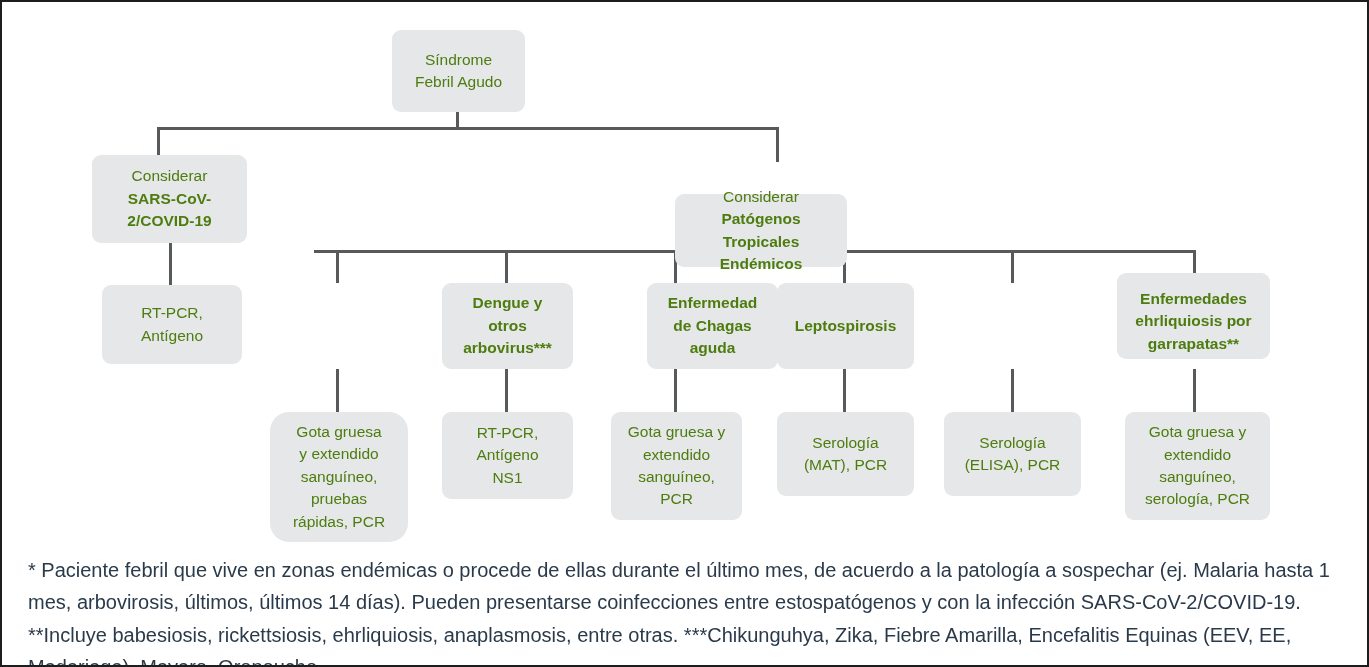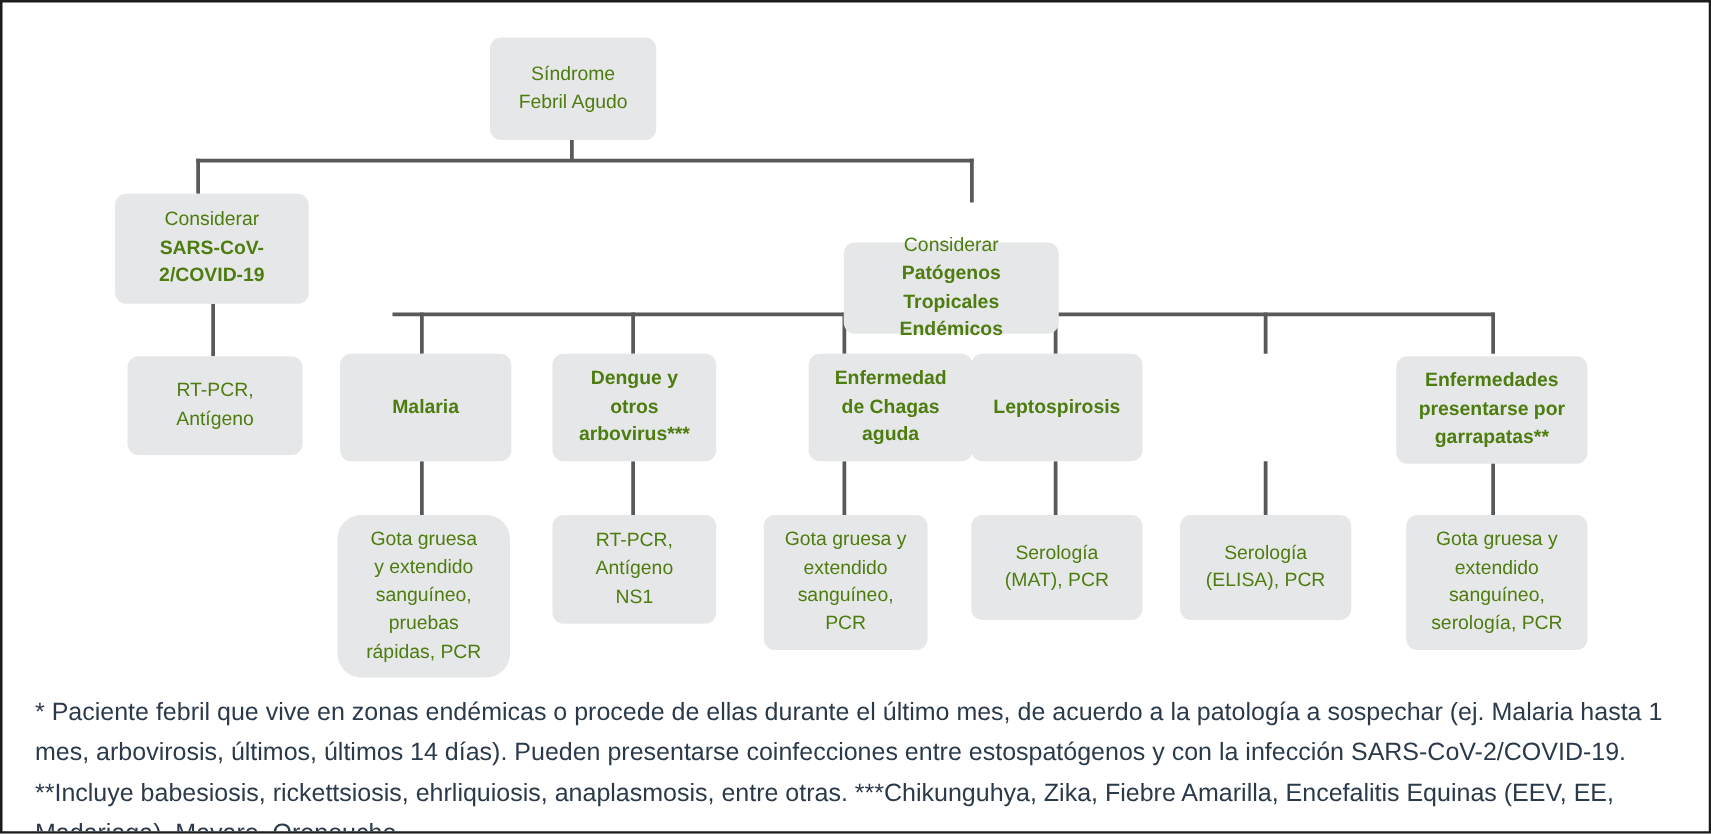--- a/index.html
+++ b/index.html
@@ -121,23 +121,20 @@
     </span>
   </div>
 
   <div class="node" style="left:100px; top:283px; width:140px; height:79px;">
     <span class="t">
       <span>RT-PCR,</span><br>
       <span>Antígeno</span>
     </span>
   </div>
 
-  <div class="node bold" style="left:270px; top:281px; width:137px; height:86px;">
-    <span class="t">Malaria</span>
-  </div>
 
   <div class="node bold" style="left:440px; top:281px; width:131px; height:86px;">
     <span class="t">
       <span>Dengue y</span><br>
       <span>otros</span><br>
       <span>arbovirus***</span>
     </span>
   </div>
 
   <div class="node bold" style="left:609px; top:281px; width:131px; height:86px;margin-left:36px;">
@@ -146,24 +143,24 @@
       <span>de Chagas</span><br>
       <span>aguda</span>
     </span>
   </div>
 
   <div class="node bold" style="left:775px; top:281px; width:137px; height:86px;">
     <span class="t">Leptospirosis</span>
   </div>
 
 
-  <div class="node bold" style="left:1115px; top:283px; width:153px; height:86px;">
+  <div class="node bold" style="left:1115px; top:271px; width:153px; height:86px;align-items:flex-end;">
     <span class="t">
       <span>Enfermedades</span><br>
-      <span>presentarse por</span><br>
+      <span>ehrliquiosis por</span><br>
       <span>garrapatas**</span>
     </span>
   </div>
 
   <div class="node" style="left:268px; top:410px; width:138px; height:130px;border-radius:19px;">
     <span class="t">
       <span>Gota gruesa</span><br>
       <span>y extendido</span><br>
       <span>sanguíneo,</span><br>
       <span>pruebas</span><br>

